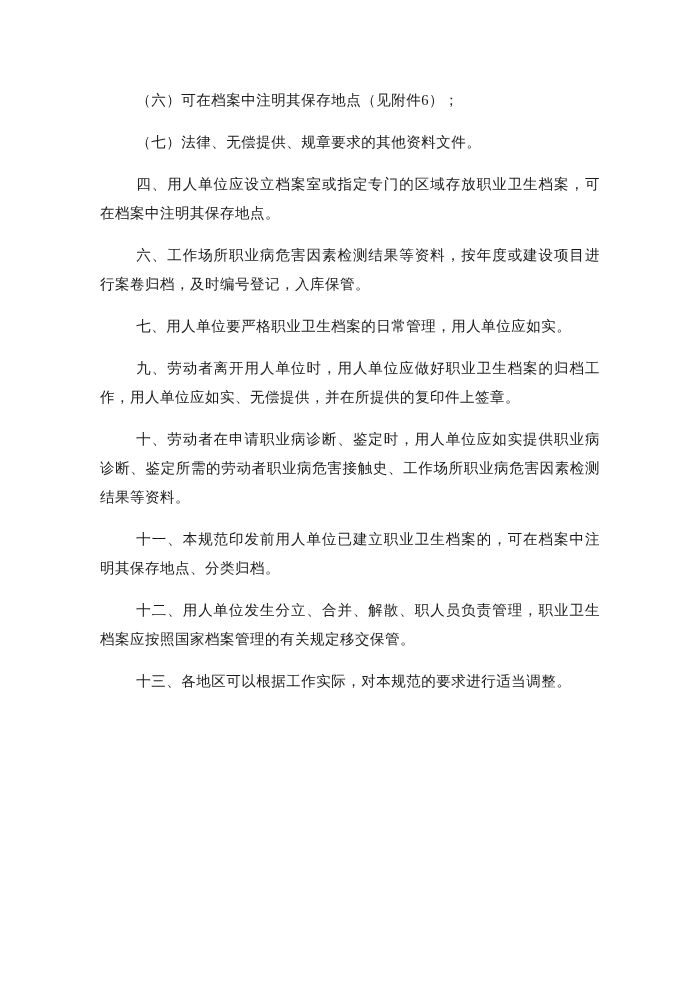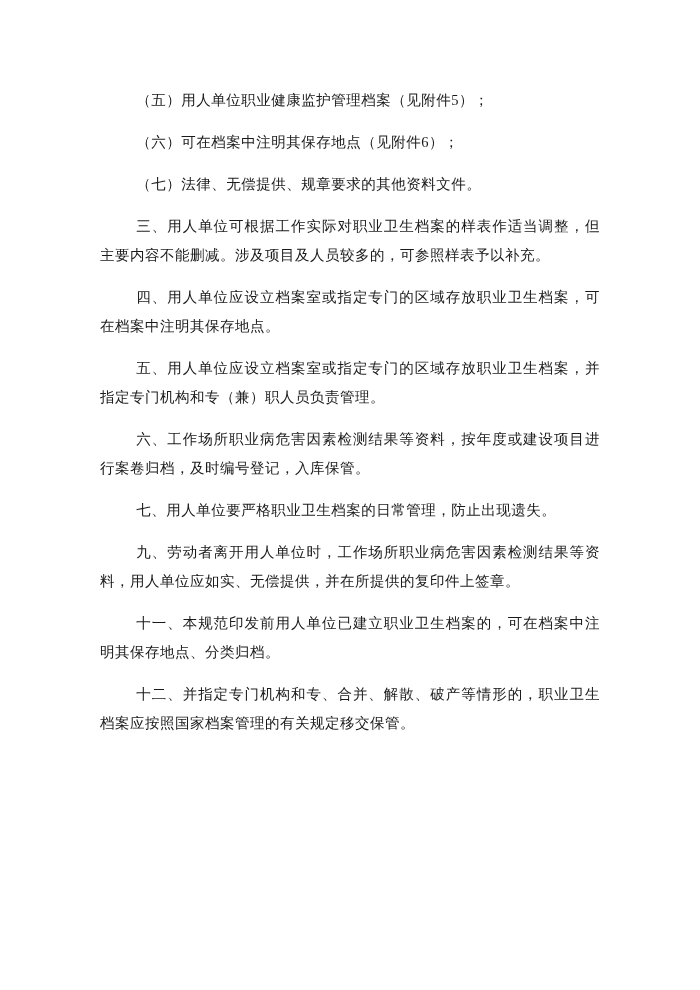--- a/index.html
+++ b/index.html
@@ -32,25 +32,24 @@
     text-align: justify;
     letter-spacing: 0.5px;
     color: #1a1a1a;
   }
 </style>
 </head>
 <body>
 
 <div class="page">
   <div class="content">
-    <p class="para">（五）用人单位职业健康监护管理档案（见附件5）；</p>
     <p class="para">（六）可在档案中注明其保存地点（见附件6）；</p>
     <p class="para">（七）法律、无偿提供、规章要求的其他资料文件。</p>
-    <p class="para">三、用人单位可根据工作实际对职业卫生档案的样表作适当调整，但主要内容不能删减。涉及项目及人员较多的，可参照样表予以补充。</p>
     <p class="para">四、用人单位应设立档案室或指定专门的区域存放职业卫生档案，可在档案中注明其保存地点。</p>
-    <p class="para">五、用人单位应设立档案室或指定专门的区域存放职业卫生档案，并指定专门机构和专（兼）职人员负责管理。</p>
     <p class="para">六、工作场所职业病危害因素检测结果等资料，按年度或建设项目进行案卷归档，及时编号登记，入库保管。</p>
-    <p class="para">七、用人单位要严格职业卫生档案的日常管理，防止出现遗失。</p>
-    <p class="para">九、劳动者离开用人单位时，工作场所职业病危害因素检测结果等资料，用人单位应如实、无偿提供，并在所提供的复印件上签章。</p>
+    <p class="para">七、用人单位要严格职业卫生档案的日常管理，用人单位应如实。</p>
+    <p class="para">九、劳动者离开用人单位时，用人单位应做好职业卫生档案的归档工作，用人单位应如实、无偿提供，并在所提供的复印件上签章。</p>
+    <p class="para">十、劳动者在申请职业病诊断、鉴定时，用人单位应如实提供职业病诊断、鉴定所需的劳动者职业病危害接触史、工作场所职业病危害因素检测结果等资料。</p>
     <p class="para">十一、本规范印发前用人单位已建立职业卫生档案的，可在档案中注明其保存地点、分类归档。</p>
-    <p class="para">十二、并指定专门机构和专、合并、解散、破产等情形的，职业卫生档案应按照国家档案管理的有关规定移交保管。</p>
+    <p class="para">十二、用人单位发生分立、合并、解散、职人员负责管理，职业卫生档案应按照国家档案管理的有关规定移交保管。</p>
+    <p class="para">十三、各地区可以根据工作实际，对本规范的要求进行适当调整。</p>
   </div>
 </div>
 
 </body></html>

